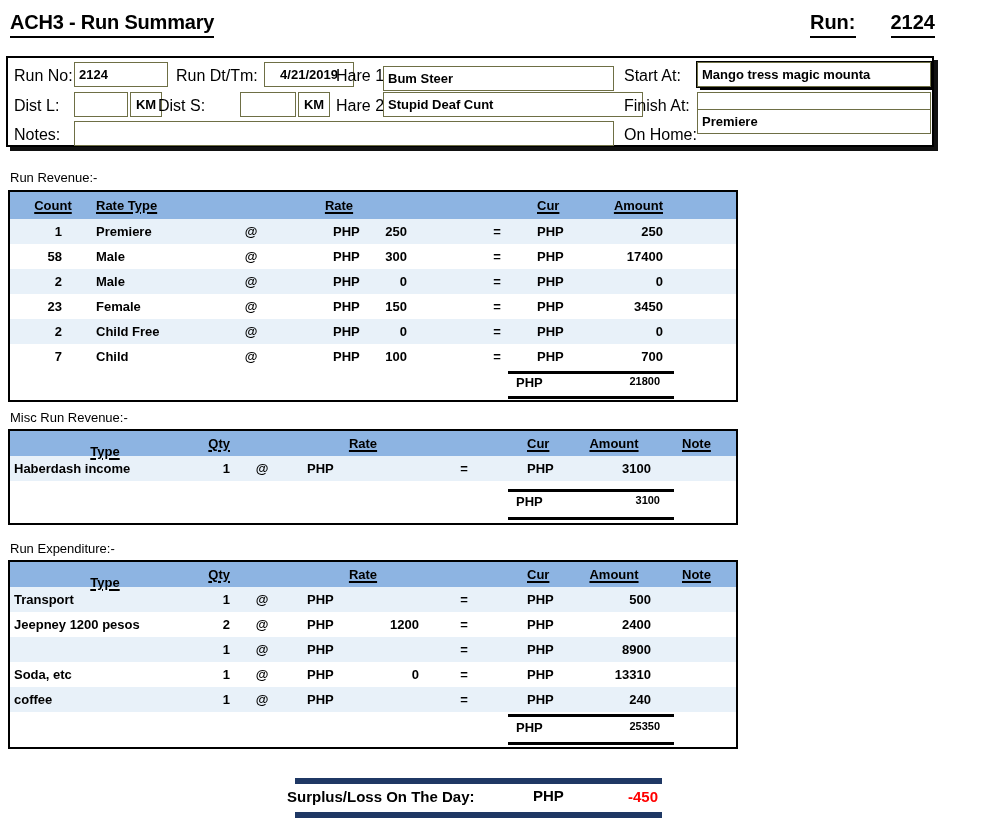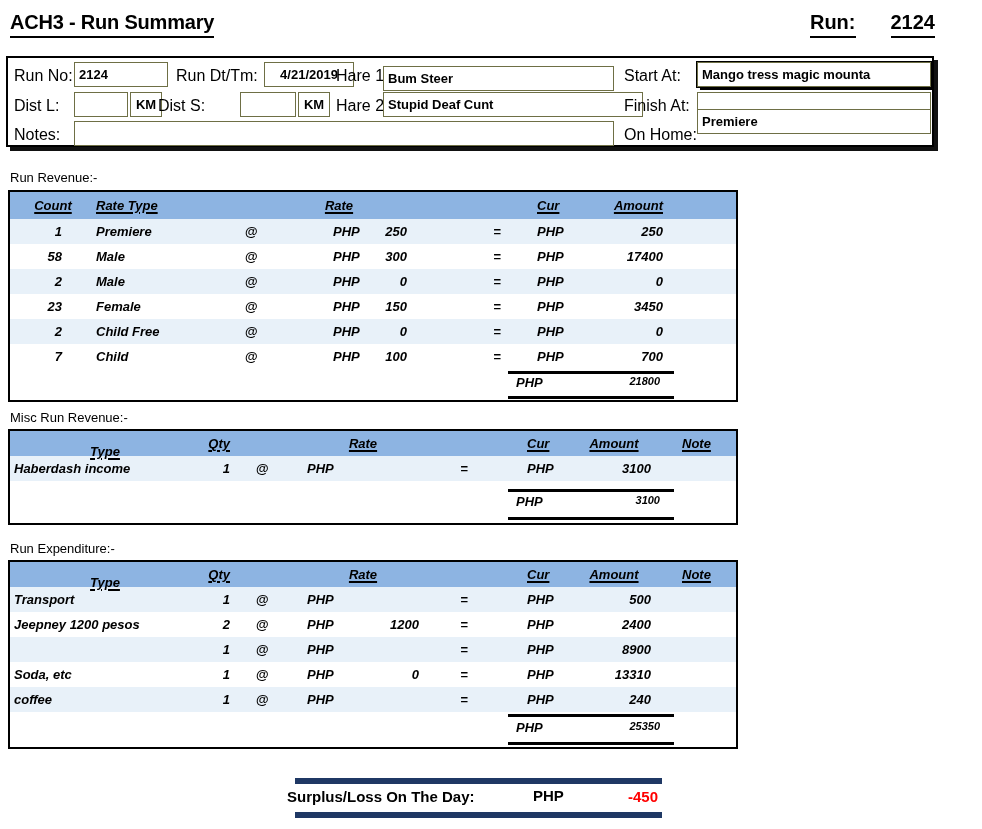--- a/index.html
+++ b/index.html
@@ -27,21 +27,21 @@
     font-size:13px;font-weight:bold;line-height:23px;padding-left:4px;white-space:nowrap;overflow:hidden;}
   .field.center{text-align:center;padding-left:0;margin-left:24px;}
   .field.heavy{box-shadow:0 0 0 1px #000, 3px 3px 0 #000;}
   .km-box{position:absolute;height:25px;width:32px;border:1px solid var(--input-border);
     font-size:13px;font-weight:bold;line-height:23px;text-align:center;background:#fff;}
 
   
   .section-label{position:absolute;left:10px;font-size:13px;}
 
   
-  .tbl{position:absolute;left:8px;width:730px;border:2px solid #000;background:#fff;font-style:italic;}
+  .tbl{position:absolute;left:8px;width:730px;border:2px solid #000;background:#fff;}
   .hdr-row{background:var(--header-blue);font-weight:bold;}
   .hdr-row span{text-decoration:underline;text-decoration-thickness:1.5px;text-underline-offset:2px;}
   .row{display:grid;height:25px;line-height:25px;font-size:13px;font-weight:bold;white-space:nowrap;}
   .row.alt{background:var(--row-alt);}
 
   
   .rev-grid{grid-template-columns:56px 30px 135px 40px 62px 42px 32px 70px 40px 20px 45px 83px 1fr;}
   .rev-grid .c-count{grid-column:1;text-align:right;padding-right:4px;}
   .rev-grid .h-count{grid-column:1/3;text-align:center;padding:0;}
   .rev-grid .c-type{grid-column:3;}

